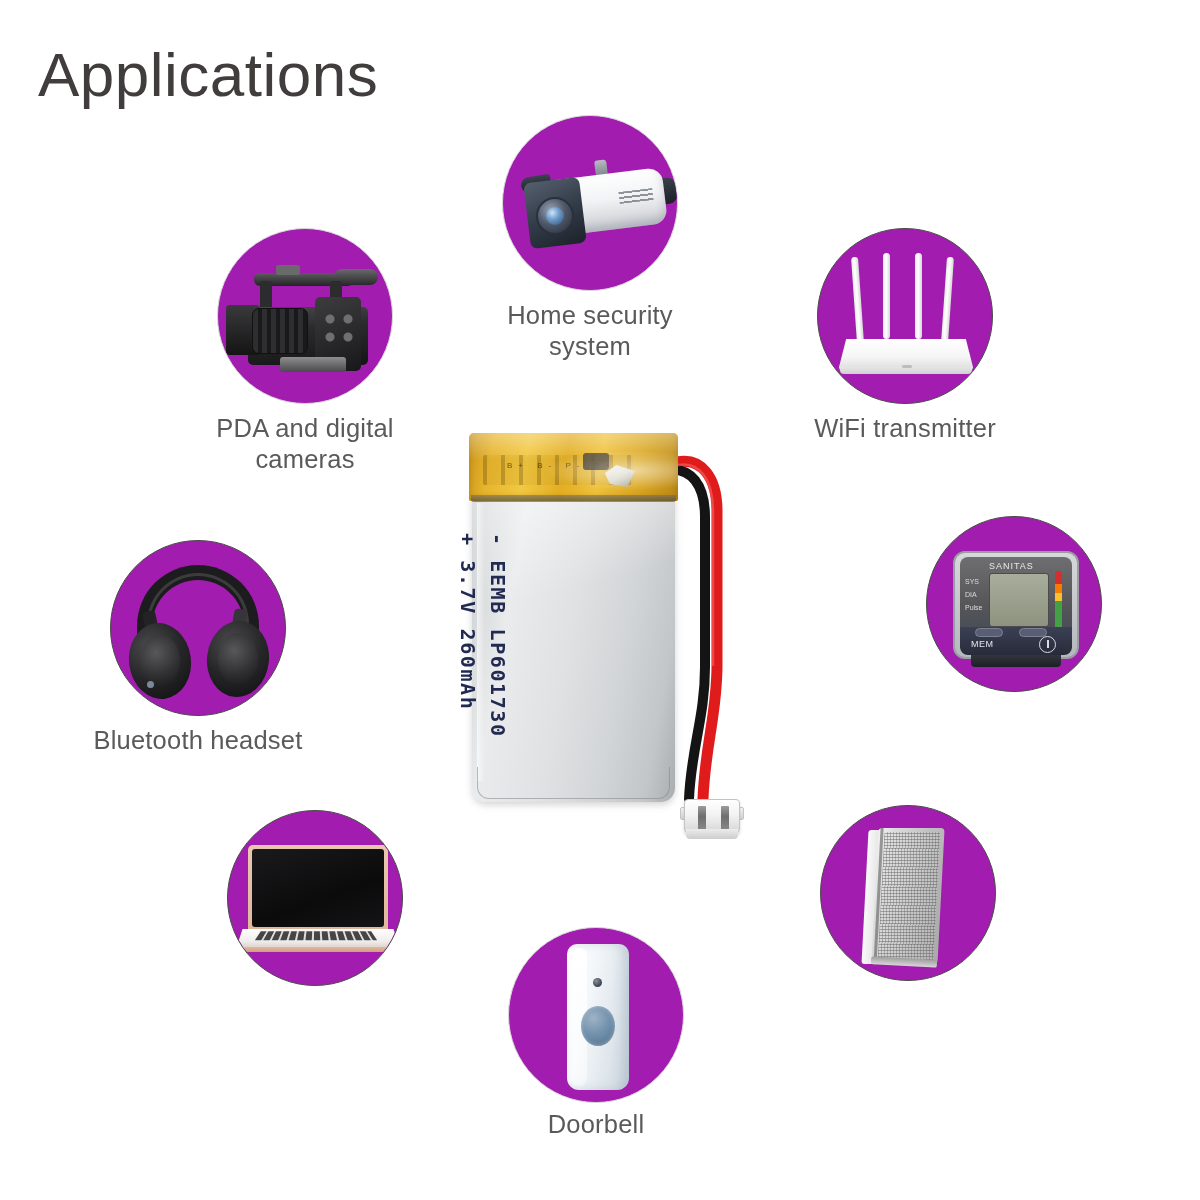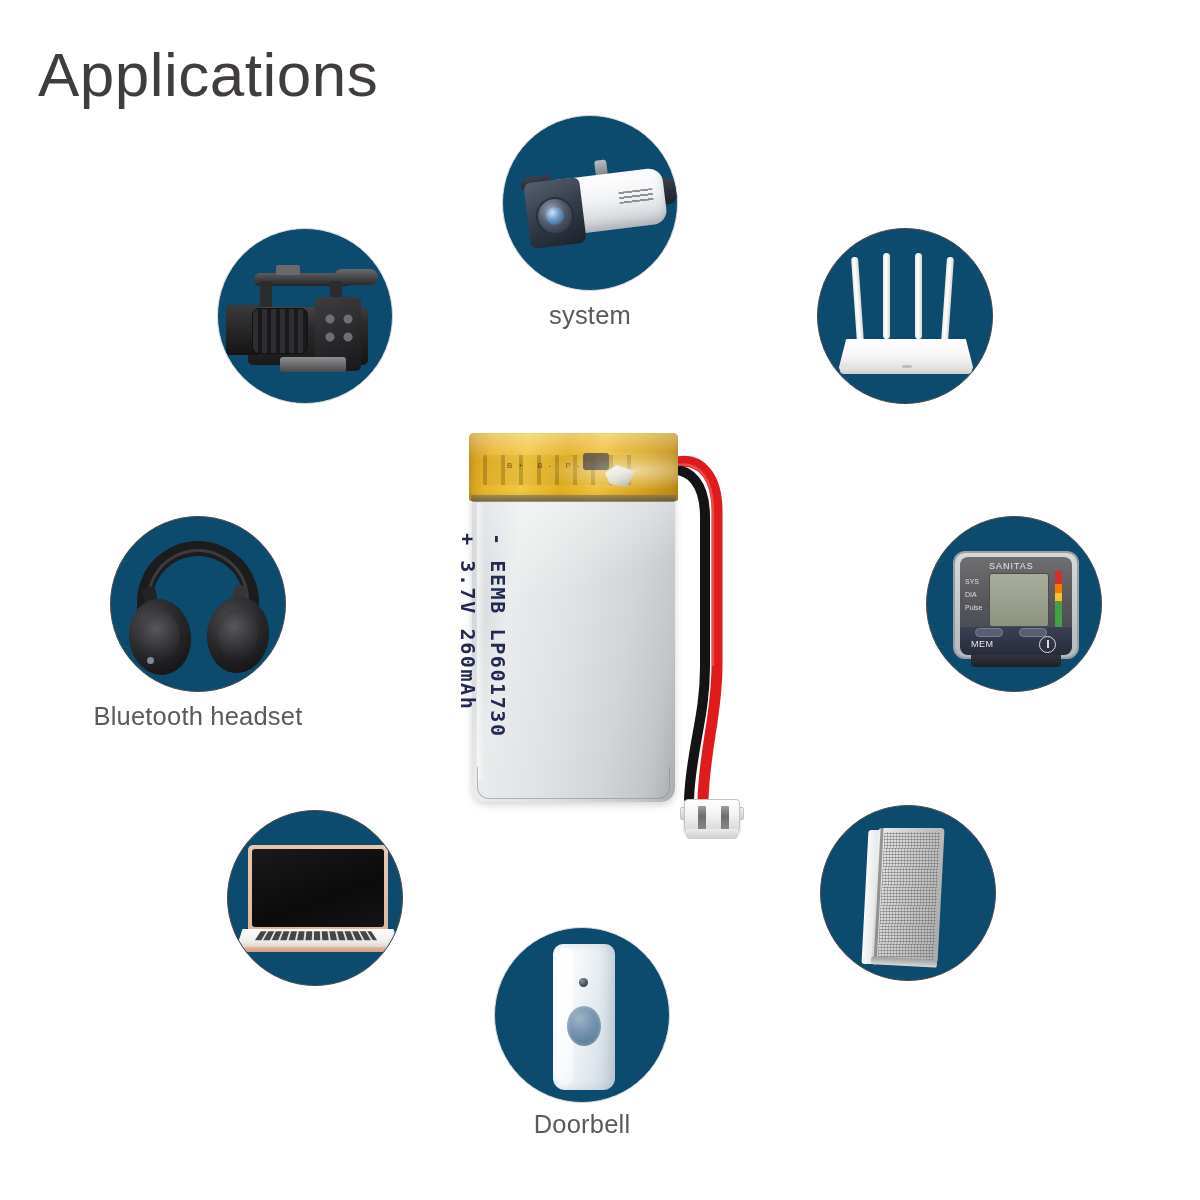--- a/index.html
+++ b/index.html
@@ -35,21 +35,21 @@
     width: 300px;
     margin-left: -150px;
     text-align: center;
   }
   .circle-frame {
     width: 176px;
     height: 176px;
     margin: 0 auto;
     border-radius: 50%;
     border: 1.4px solid #4a4a4a;
-    background: #0c4a6e;
+    background: #a21caf;
     position: relative;
     overflow: hidden;
     box-sizing: border-box;
   }
   .circle-frame.softest { border-color: #d8d8d8; }
   .node-label {
     margin-top: 9px;
     font-size: 25.5px;
     line-height: 1.2;
     color: #5a5a5a;
@@ -556,55 +556,63 @@
       <div class="cam-handle-post-l"></div>
       <div class="cam-handle-post-r"></div>
       <div class="cam-body"></div>
       <div class="cam-grip"></div>
       <div class="cam-lens-hood"></div>
       <div class="cam-lens"></div>
       <div class="cam-btns"></div>
       <div class="cam-plate"></div>
     </div>
   </div>
+  <div class="node-label">
+    <div>PDA and digital</div>
+    <div>cameras</div>
+  </div>
 </div>
 
 <div class="app-node" style="left:590px; top:115px;">
   <div class="circle-frame softest">
     <div class="art">
       <div class="cctv-bracket"></div>
       <div class="cctv-tail"></div>
       <div class="cctv-barrel"></div>
       <div class="cctv-brand"></div>
       <div class="cctv-sunshade"></div>
       <div class="cctv-front"></div>
       <div class="cctv-lens-out"></div>
       <div class="cctv-lens-in"></div>
     </div>
   </div>
   <div class="node-label">
+    <div>Home security</div>
     <div>system</div>
   </div>
 </div>
 
 <div class="app-node" style="left:905px; top:228px;">
   <div class="circle-frame">
     <div class="art">
       <div class="router-ant ra1"></div>
       <div class="router-ant ra2"></div>
       <div class="router-ant ra3"></div>
       <div class="router-ant ra4"></div>
       <div class="router-base"></div>
       <div class="router-base-edge"></div>
       <div class="router-seam"></div>
     </div>
   </div>
-</div>
-
-<div class="app-node" style="left:198px; top:516px;">
+  <div class="node-label">
+    <div>WiFi transmitter</div>
+  </div>
+</div>
+
+<div class="app-node" style="left:198px; top:540px;">
   <div class="circle-frame">
     <div class="art">
       <div class="hp-band"></div>
       <div class="hp-band-hl"></div>
       <div class="hp-hinge-l"></div>
       <div class="hp-hinge-r"></div>
       <div class="hp-cup hp-cup-l"></div>
       <div class="hp-cup hp-cup-r"></div>
       <div class="hp-pad hp-pad-l"></div>
       <div class="hp-pad hp-pad-r"></div>
@@ -656,21 +664,21 @@
     <div class="art">
       <div class="sp-side"></div>
       <div class="sp-body"></div>
       <div class="sp-grille"></div>
       <div class="sp-edge"></div>
       <div class="sp-foot"></div>
     </div>
   </div>
 </div>
 
-<div class="app-node" style="left:582px; top:927px;">
+<div class="app-node" style="left:596px; top:927px;">
   <div class="circle-frame softest">
     <div class="art">
       <div class="db-body"></div>
       <div class="db-hl"></div>
       <div class="db-led"></div>
       <div class="db-btn"></div>
     </div>
   </div>
   <div class="node-label below">
     <div>Doorbell</div>

